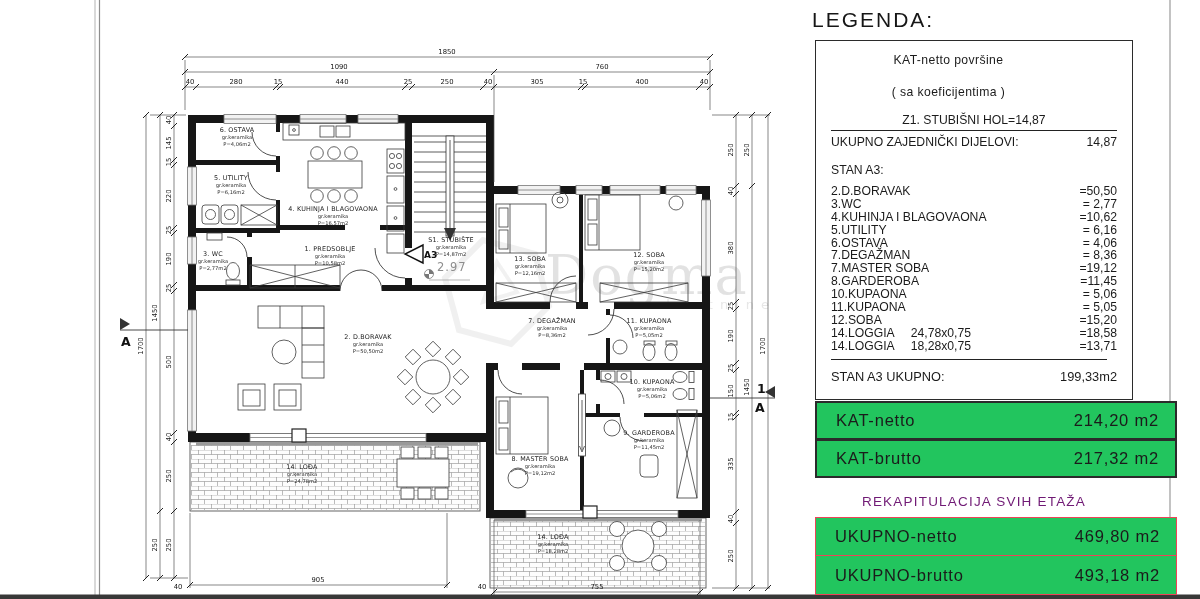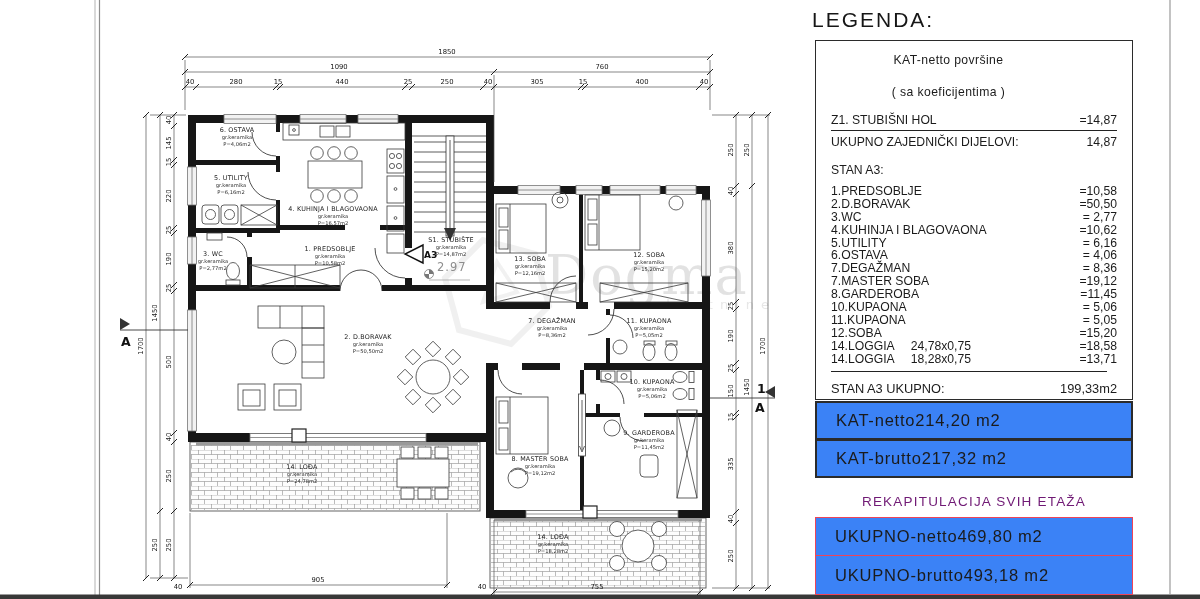--- a/index.html
+++ b/index.html
@@ -17,32 +17,32 @@
   
   .legend{position:absolute;left:0;top:0;width:1200px;height:599px;pointer-events:none;}
   .legend *{box-sizing:border-box;}
   .lg-title{position:absolute;left:812px;top:8px;font-size:21px;letter-spacing:2px;color:#161616;}
   .lg-box{position:absolute;left:815px;top:40px;width:318px;height:360px;
           border:1.6px solid #2b2b2b;padding:12px 15px 0 15px;font-size:12.2px;}
   .lg-h1,.lg-h2{width:235px;text-align:center;letter-spacing:.4px;}
   .lg-h2{margin-top:18px;}
   .row{display:flex;justify-content:space-between;align-items:baseline;}
   .row .v{white-space:pre;}
-  .lg-z1{margin-top:14px;border-bottom:1.7px solid #222;padding-bottom:3px;}
+  .lg-z1{margin-top:14px;border-bottom:1.7px solid #222;padding-bottom:3px;justify-content:center;}
   .lg-common{margin-top:4px;}
   .lg-stan{margin-top:14px;}
   .lg-items{margin-top:7px;}
   .lg-items .row{height:12.9px;}
   .lab{display:flex;}
   .lab .m{margin-left:16px;}
   .lg-sep{border-top:1.6px solid #222;margin-top:7px;width:276px;}
   .lg-total{margin-top:9px;font-size:12.8px;}
-  .bigbox{position:absolute;left:815px;width:318px;height:39px;border:2px solid #2b2b2b;
-          display:flex;align-items:center;
-          padding:0 16px 0 19px;font-size:16.5px;letter-spacing:.8px;background:#3b82f6;}
+  .bigbox{position:absolute;left:815px;width:362px;height:39px;border:2px solid #2b2b2b;
+          display:flex;justify-content:space-between;align-items:center;
+          padding:0 16px 0 19px;font-size:16.5px;letter-spacing:.8px;background:#22c55e;}
   .bb-netto{top:401px;}
   .bb-brutto{top:439px;}
   .rekap{position:absolute;left:815px;top:494px;width:318px;text-align:center;
          font-size:13.5px;letter-spacing:1.2px;}
   .rb-netto{top:517px;border-width:1.6px;}
   .rb-brutto{top:555px;border-width:1.6px;height:40px;}
   .redborder{border-color:#ee4458 !important;}
   .redtext{color:#701a75;}
 </style>
 </head>
@@ -431,27 +431,20 @@
       <span class="v">=14,87</span>
     </div>
     <div class="row lg-common">
       <span>UKUPNO ZAJEDNIČKI DIJELOVI:</span>
       <span class="v">14,87</span>
     </div>
     <div class="lg-stan">STAN A3:</div>
     <div class="lg-items">
       <div class="row">
             <span class="lab">
-              <span>1.PREDSOBLJE</span>
-              <span class="m"></span>
-            </span>
-            <span class="v">=10,58</span>
-          </div>
-      <div class="row">
-            <span class="lab">
               <span>2.D.BORAVAK</span>
               <span class="m"></span>
             </span>
             <span class="v">=50,50</span>
           </div>
       <div class="row">
             <span class="lab">
               <span>3.WC</span>
               <span class="m"></span>
             </span>

